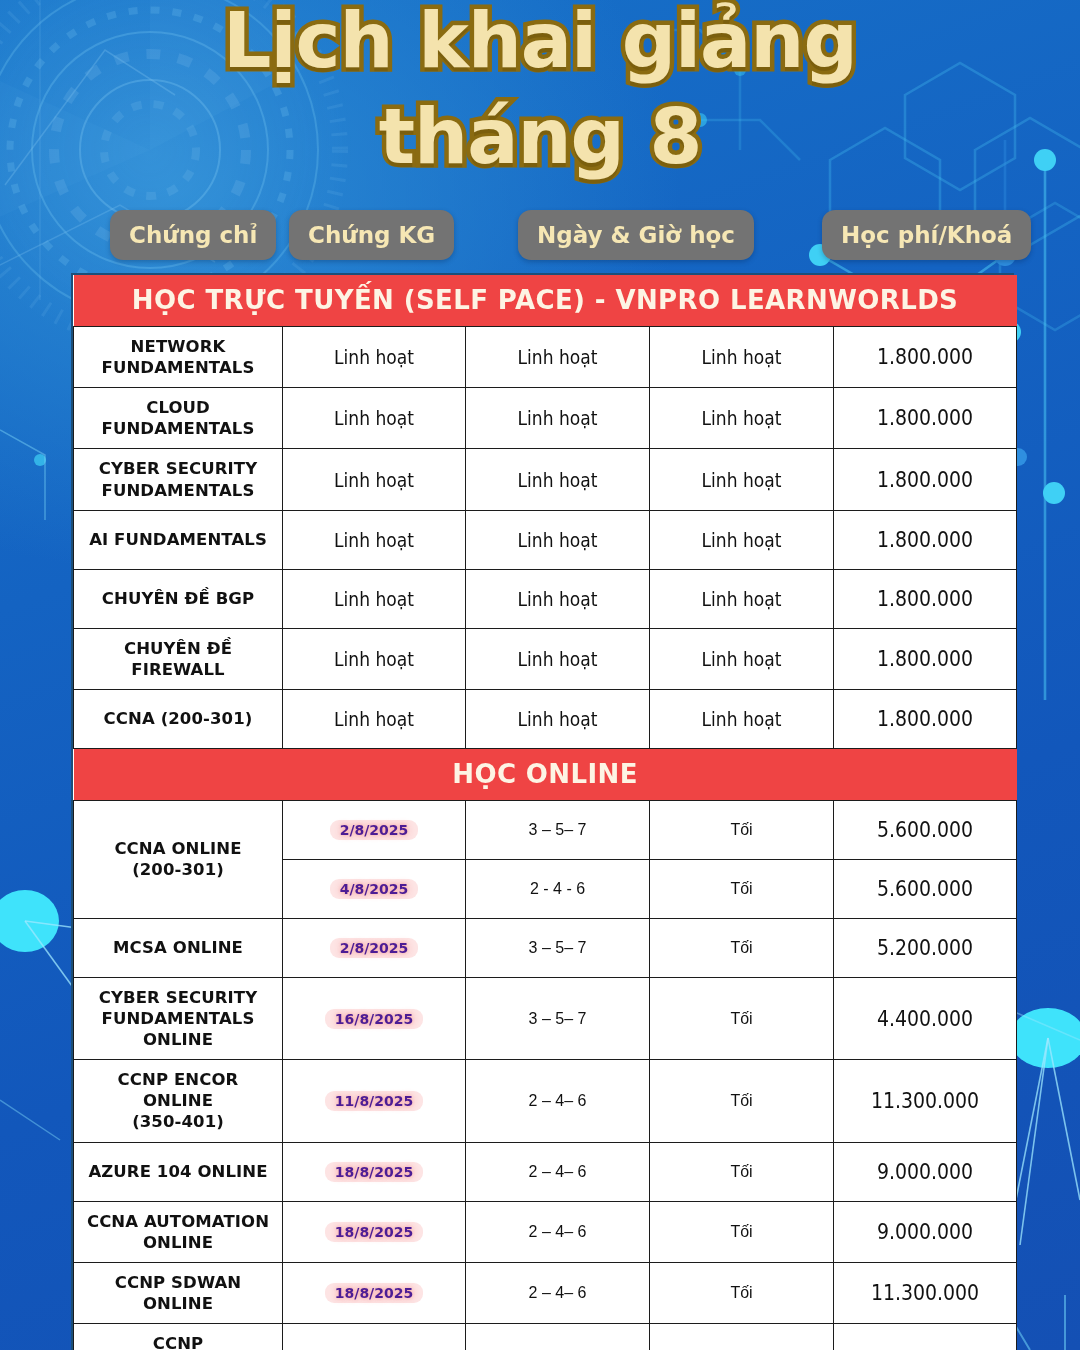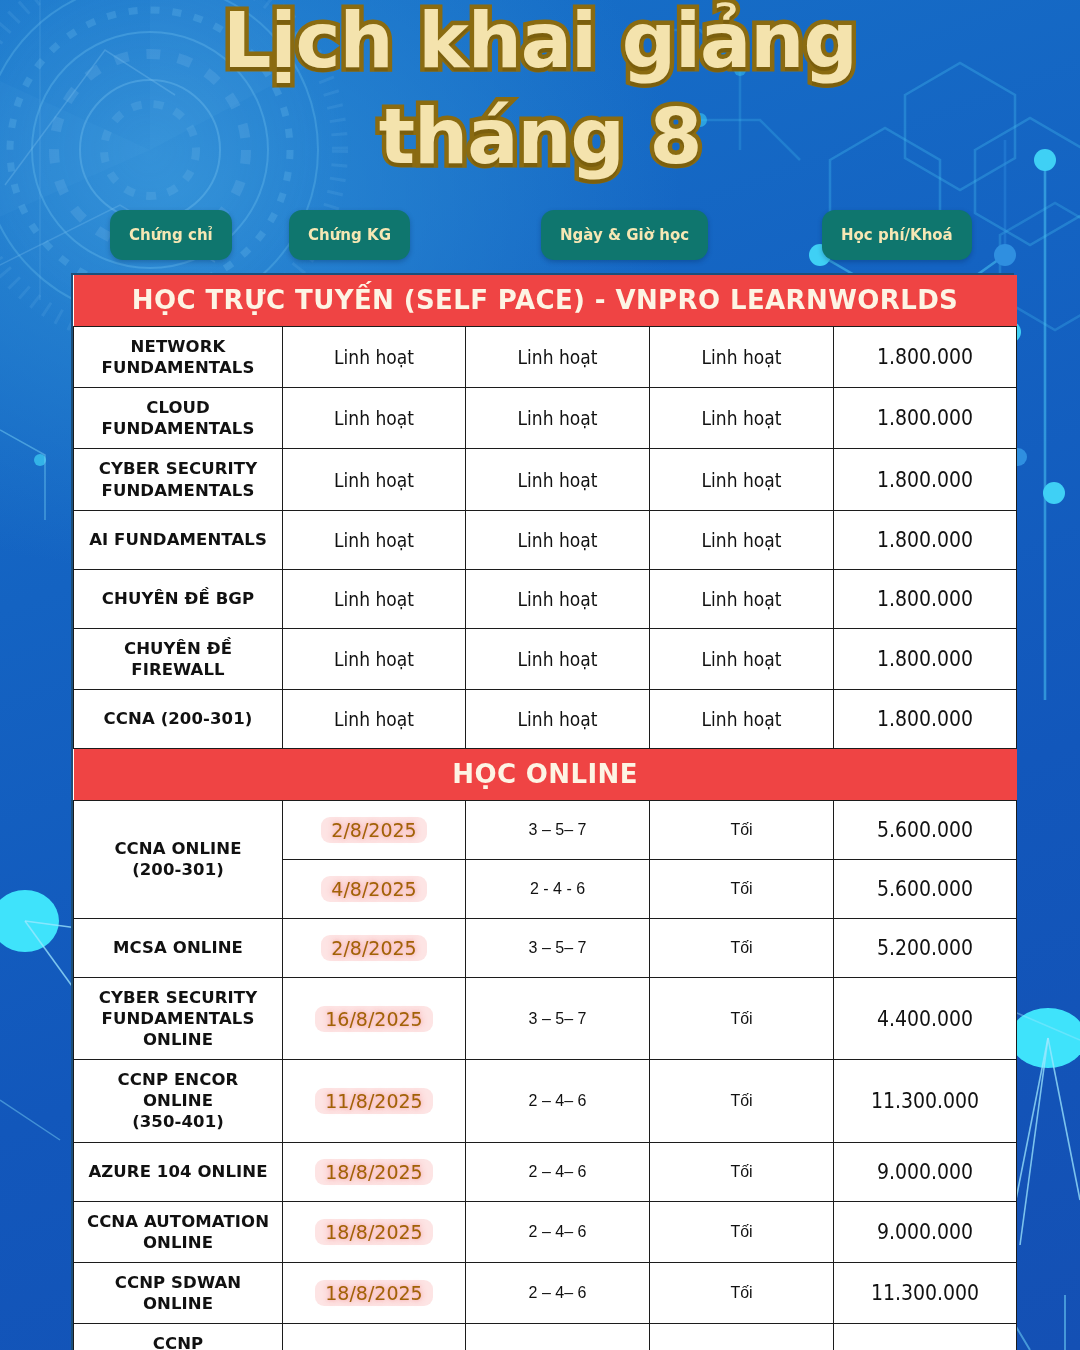--- a/index.html
+++ b/index.html
@@ -47,36 +47,36 @@
   
   .badges {
     position: absolute;
     top: 210px; left: 0; width: 1080px; height: 52px;
     z-index: 5;
   }
   .badge {
     position: absolute;
     top: 0;
     height: 50px;
-    background: #0f766e;
+    background: #737373;
     border-radius: 13px;
     color: #f6e7b4;
     font-family: "DejaVu Sans", sans-serif;
     font-weight: bold;
-    font-size: 15px;
+    font-size: 23px;
     display: flex;
     align-items: center;
     justify-content: center;
     padding: 0 19px;
     white-space: nowrap;
     box-shadow: 0 2px 5px rgba(0,30,70,.28);
   }
   .badge-0 { left: 110px; }
   .badge-1 { left: 289px; }
-  .badge-2 { left: 541px; }
+  .badge-2 { left: 518px; }
   .badge-3 { left: 822px; }
 
   
   .table-shell {
     position: absolute;
     top: 273px;
     left: 71px;
     width: 943px;
     z-index: 4;
     border: 2px solid #1b4f7a;
@@ -129,23 +129,23 @@
     font-size: 21px;
   }
   td.days, td.shift {
     font-family: Liberation Sans, sans-serif;
     font-size: 16px;
   }
   td.date-cell { padding: 6px; }
   .date-pill {
     display: inline-block;
     font-family: "DejaVu Sans", sans-serif;
-    font-weight: normal;
-    font-size: 19px;
-    color: #a16207;
+    font-weight: bold;
+    font-size: 14px;
+    color: #4c1d95;
     background: rgba(244,120,120,.20);
     border-radius: 9px;
     padding: 2px 10px;
     text-shadow: 0 0 7px rgba(245,150,150,.95), 0 0 3px rgba(250,180,180,.9);
     white-space: nowrap;
   }
   .rowh-1 { height: 59px; }
   .rowh-2 { height: 59px; }
 </style>
 </head>

